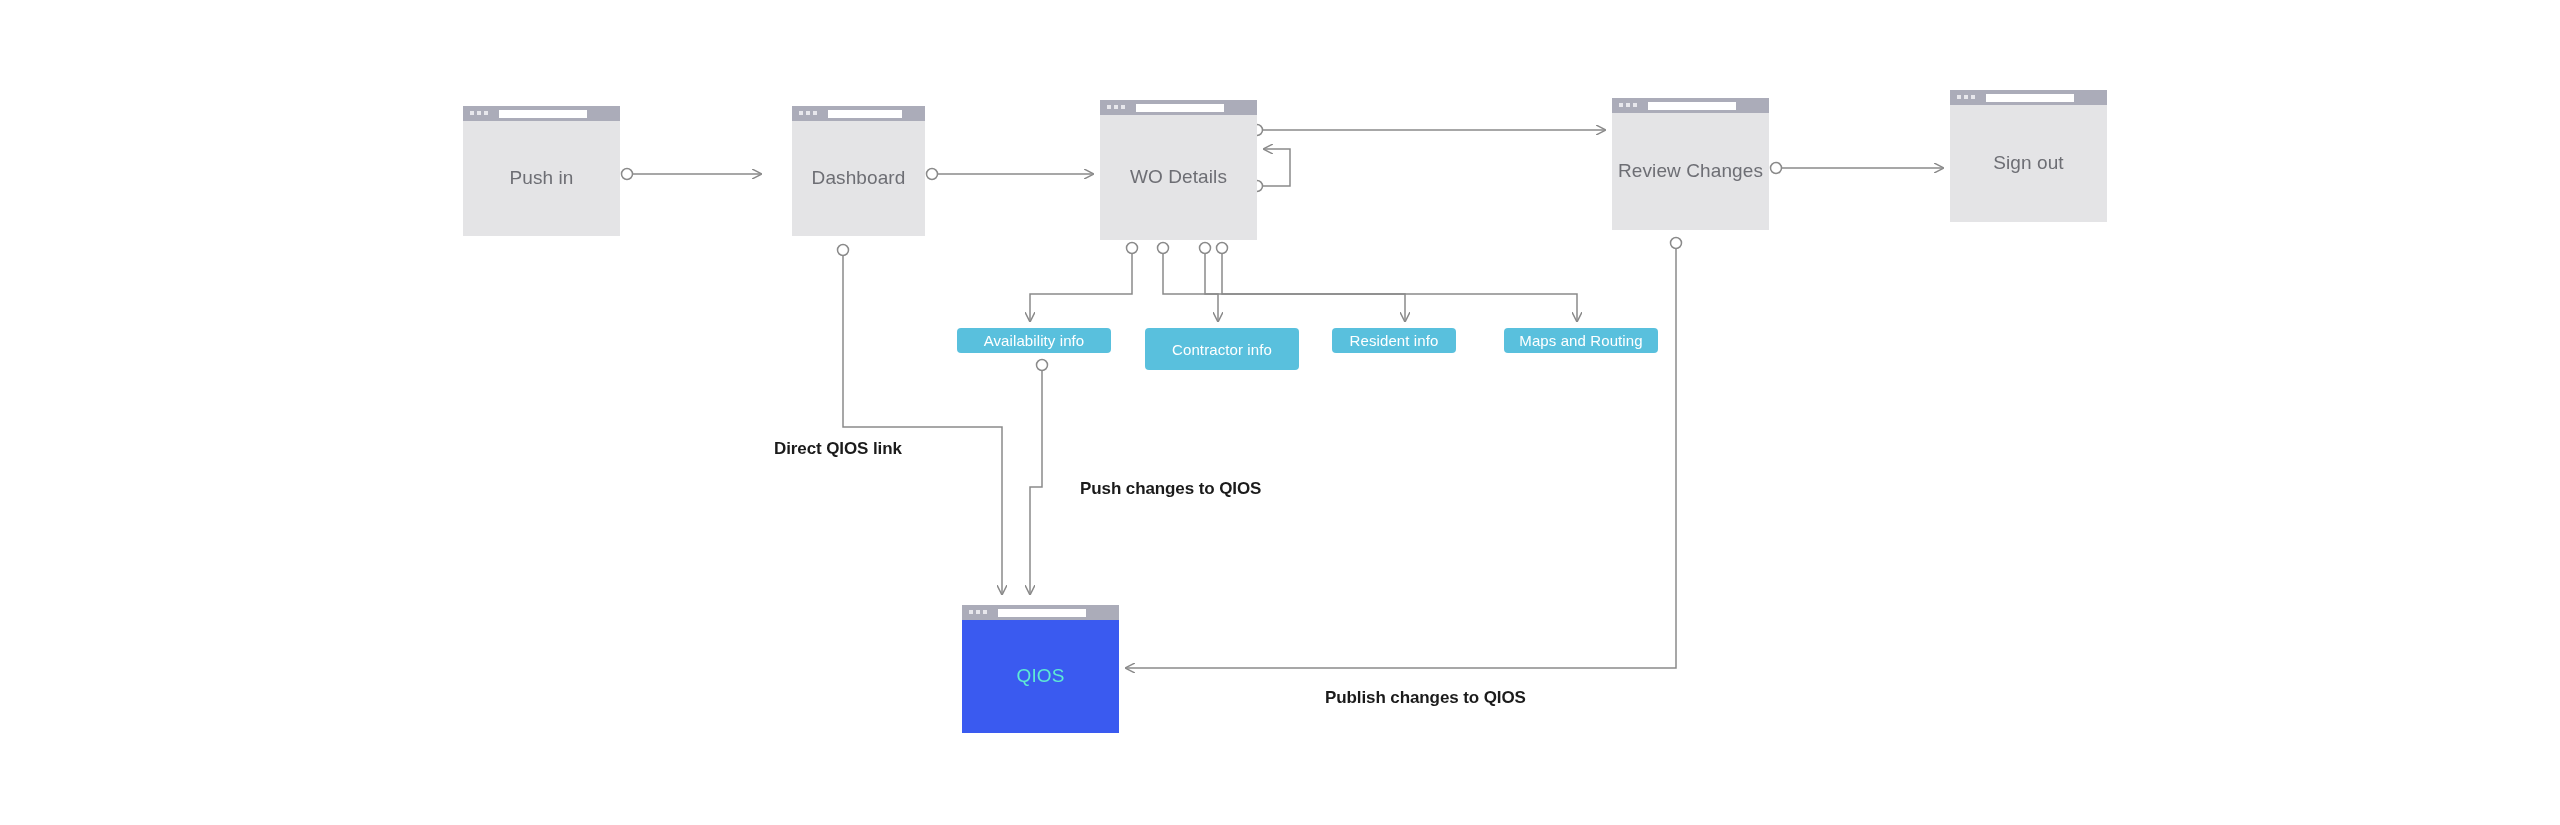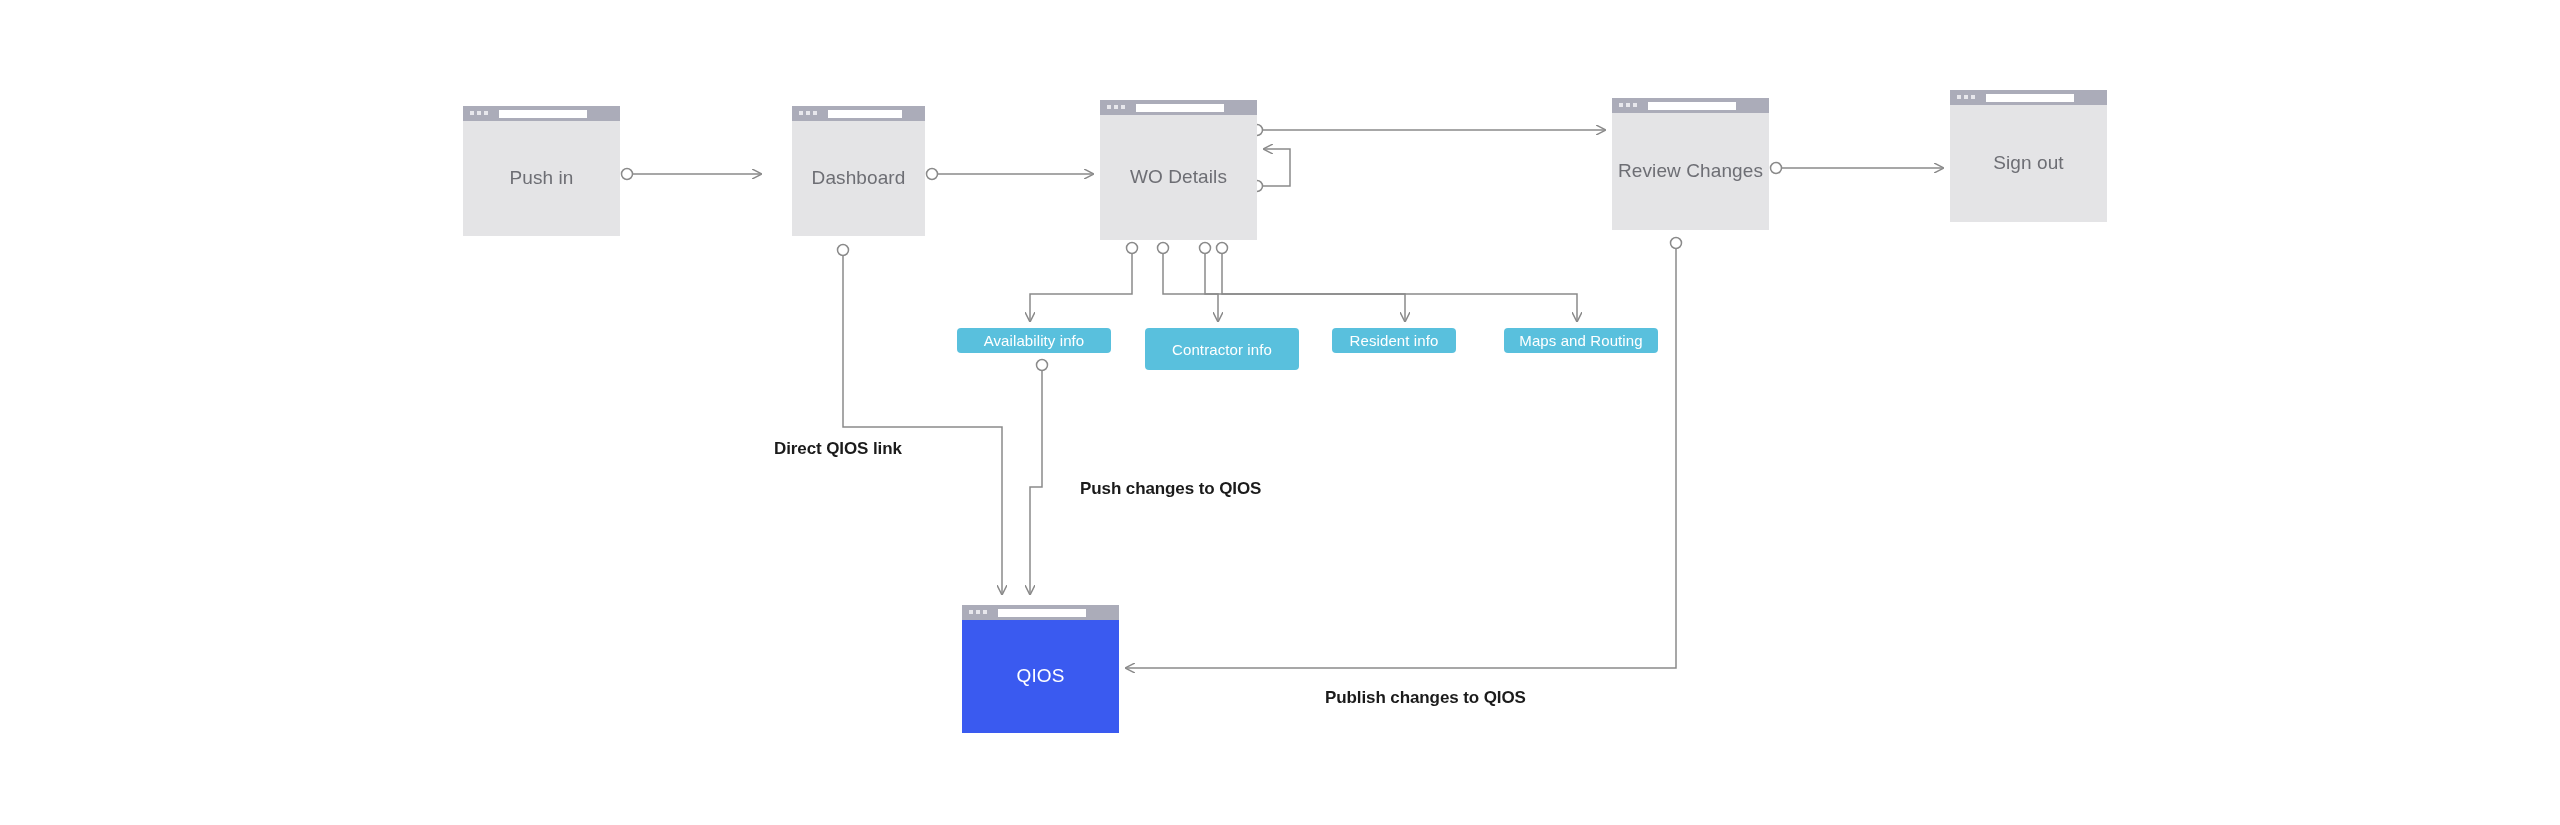--- a/index.html
+++ b/index.html
@@ -72,21 +72,21 @@
     font-size: 19px;
     color: #6d6e74;
     letter-spacing: .1px;
     text-align: center;
     line-height: 1.2;
   }
   .node.accent .body {
     background: #3a5af0;
   }
   .node.accent .label {
-    color: #ffffff;
+    color: #5eead4;
   }
   
   .chip {
     position: absolute;
     box-sizing: border-box;
     background: #59c0dd;
     border-radius: 4px;
     display: flex;
     align-items: center;
     justify-content: center;

